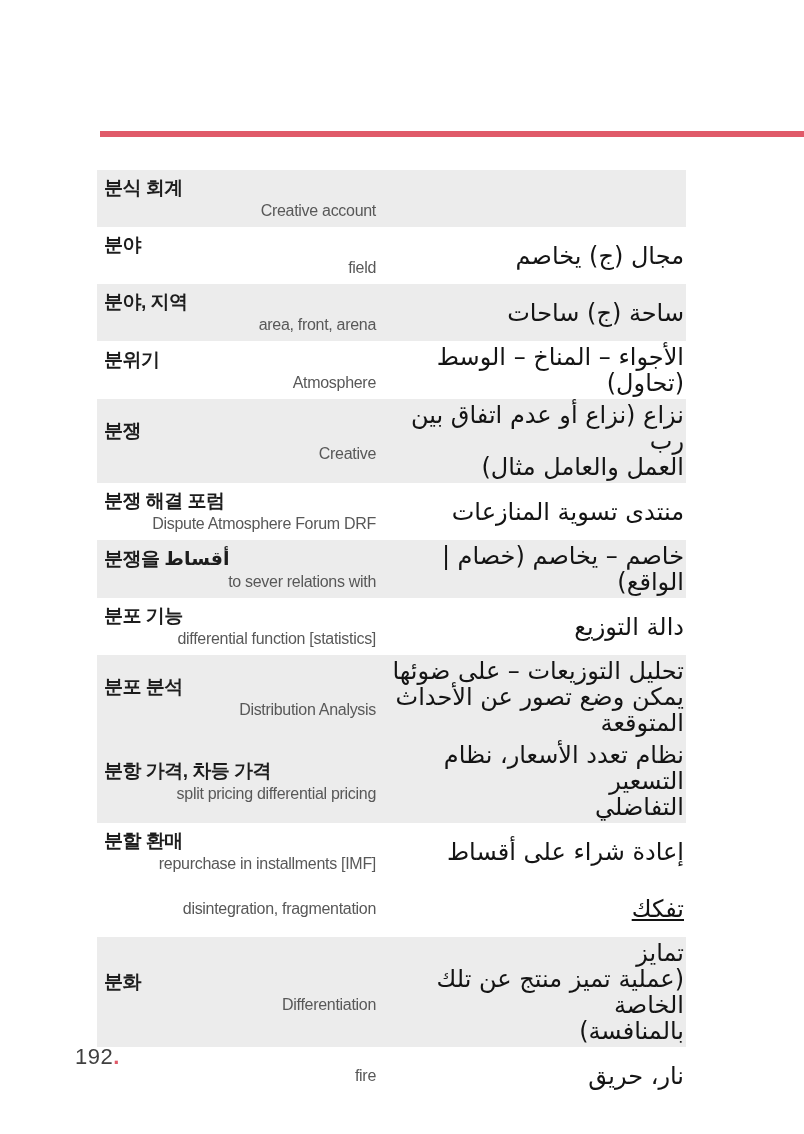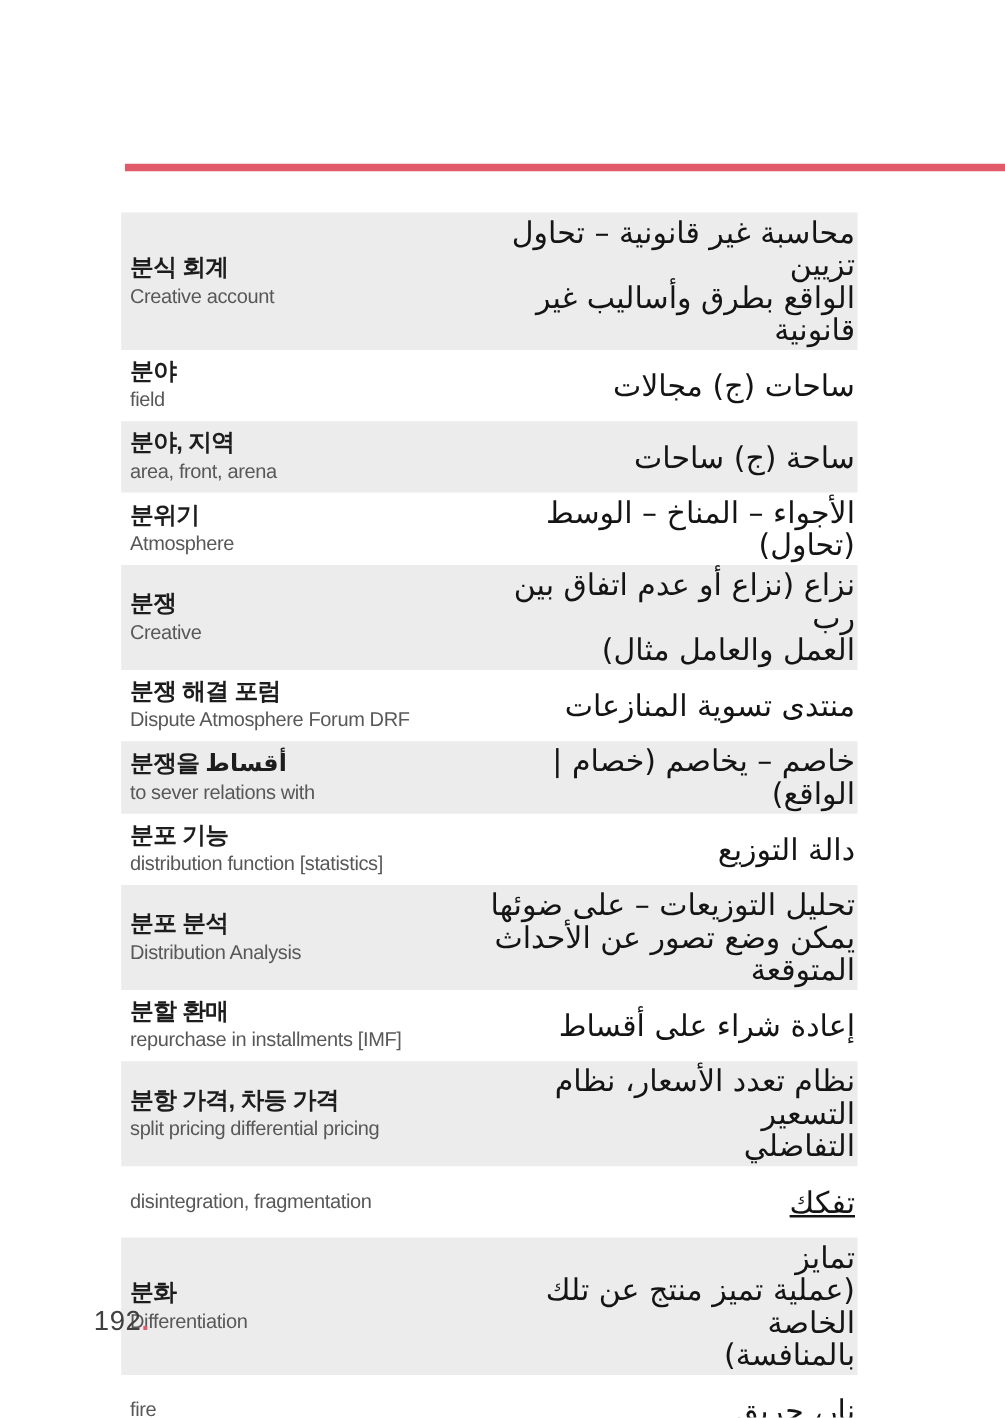--- a/index.html
+++ b/index.html
@@ -51,20 +51,21 @@
     color:var(--korean);
     line-height:24px;
     letter-spacing:-0.5px;
   }
   .english{
     font-size:16px;
     font-weight:400;
     color:var(--english);
     line-height:21px;
     letter-spacing:-0.3px;
+    text-align:right;
   }
   .arabic{
     flex:1 1 auto;
     direction:rtl;
     text-align:right;
     font-family:"DejaVu Sans","DejaVu Serif",sans-serif;
     font-size:24px;
     color:var(--arabic);
     line-height:26px;
     white-space:pre-line;
@@ -87,30 +88,28 @@
 
 <div class="top-rule"></div>
 
 <main class="glossary">
 
   <section class="row shaded">
     <div class="left">
       <div class="korean">분식 회계</div>
       <div class="english">Creative account</div>
     </div>
-    <div class="arabic" dir="rtl">محاسبة غير قانونية – تحاول تزيين
-الواقع بطرق وأساليب غير قانونية</div>
   </section>
 
   <section class="row">
     <div class="left">
       <div class="korean">분야</div>
       <div class="english">field</div>
     </div>
-    <div class="arabic" dir="rtl">ساحات (ج) مجالات</div>
+    <div class="arabic" dir="rtl">مجال (ج) يخاصم</div>
   </section>
 
   <section class="row shaded">
     <div class="left">
       <div class="korean">분야, 지역</div>
       <div class="english">area, front, arena</div>
     </div>
     <div class="arabic" dir="rtl">ساحة (ج) ساحات</div>
   </section>
 
@@ -143,50 +142,50 @@
     <div class="left">
       <div class="korean">분쟁을 أقساط</div>
       <div class="english">to sever relations with</div>
     </div>
     <div class="arabic" dir="rtl">خاصم – يخاصم (خصام | الواقع)</div>
   </section>
 
   <section class="row">
     <div class="left">
       <div class="korean">분포 기능</div>
-      <div class="english">distribution function [statistics]</div>
+      <div class="english">differential function [statistics]</div>
     </div>
     <div class="arabic" dir="rtl">دالة التوزيع</div>
   </section>
 
   <section class="row shaded">
     <div class="left">
       <div class="korean">분포 분석</div>
       <div class="english">Distribution Analysis</div>
     </div>
     <div class="arabic" dir="rtl">تحليل التوزيعات – على ضوئها
 يمكن وضع تصور عن الأحداث
 المتوقعة</div>
   </section>
 
+  <section class="row shaded">
+    <div class="left">
+      <div class="korean">분항 가격, 차등 가격</div>
+      <div class="english">split pricing differential pricing</div>
+    </div>
+    <div class="arabic" dir="rtl">نظام تعدد الأسعار، نظام التسعير
+التفاضلي</div>
+  </section>
+
   <section class="row">
     <div class="left">
       <div class="korean">분할 환매</div>
       <div class="english">repurchase in installments [IMF]</div>
     </div>
     <div class="arabic" dir="rtl">إعادة شراء على أقساط</div>
-  </section>
-
-  <section class="row shaded">
-    <div class="left">
-      <div class="korean">분항 가격, 차등 가격</div>
-      <div class="english">split pricing differential pricing</div>
-    </div>
-    <div class="arabic" dir="rtl">نظام تعدد الأسعار، نظام التسعير
-التفاضلي</div>
   </section>
 
   <section class="row">
     <div class="left">
       <div class="english">disintegration, fragmentation</div>
     </div>
     <div class="arabic underlined" dir="rtl">تفكك</div>
   </section>
 
   <section class="row shaded">

